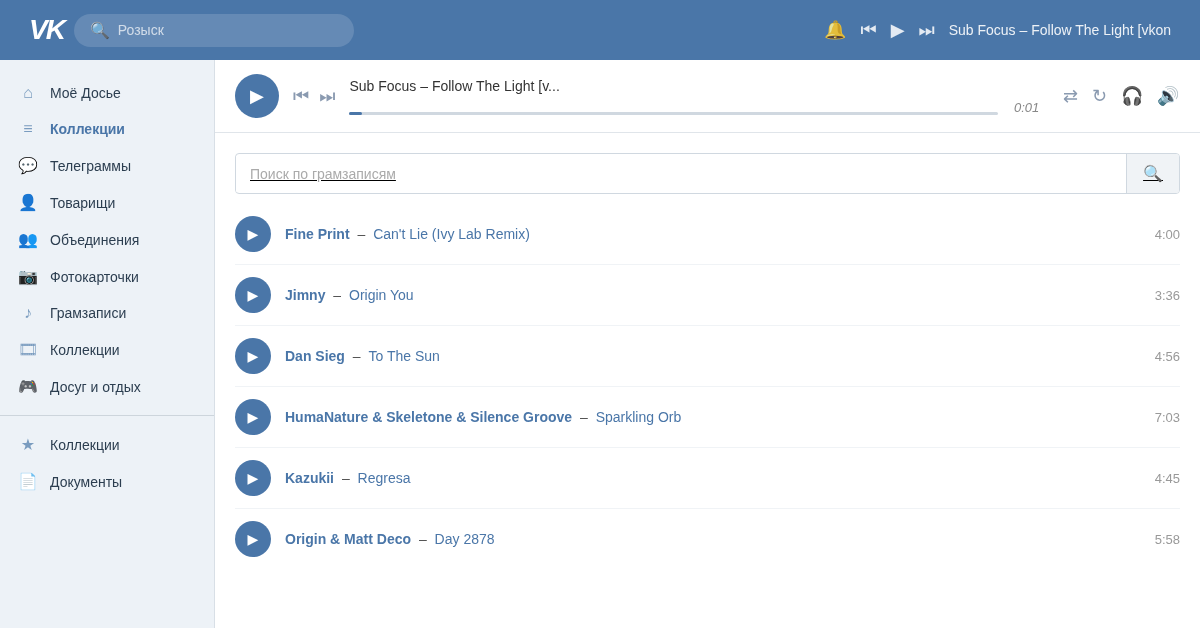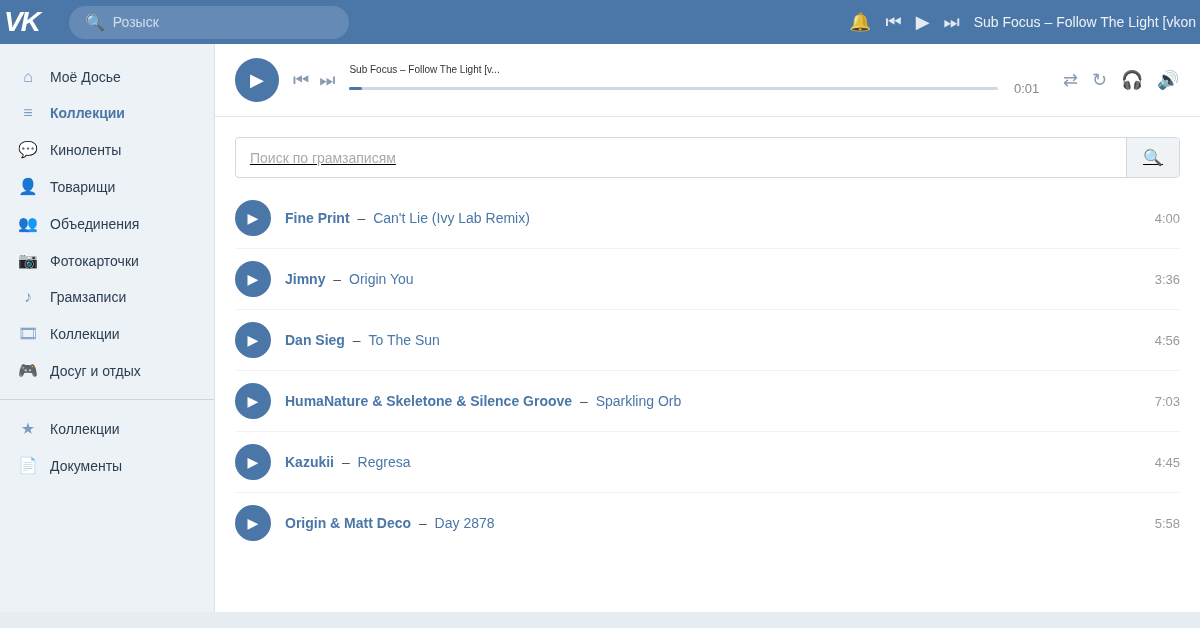--- a/index.html
+++ b/index.html
@@ -1,25 +1,24 @@
 <!DOCTYPE html>
 <html><head>
   <meta charset="utf-8">
   <style>
     * { margin: 0; padding: 0; box-sizing: border-box; }
     body { font-family: Arial, sans-serif; background: #e8edf1; width: 1200px; height: 628px; overflow: hidden; }
 
     
     .top-nav {
       background: #4a76a8;
-      height: 44px;
-      display: flex;
-      align-items: center;
-      padding: 0 4px;
-      gap: 20px;
+      height: 60px;
+      display: flex;
+      align-items: center;
+      padding: 0 29px;
     }
     .vk-logo {
       color: white;
       font-size: 28px;
       font-weight: 900;
       letter-spacing: -2px;
       margin-right: 10px;
       font-style: italic;
     }
     .search-bar {
@@ -123,25 +122,26 @@
       color: #8a9ab0;
       font-size: 18px;
     }
     .player-controls span { cursor: pointer; }
     .player-track {
       flex: 1;
       display: flex;
       flex-direction: column;
       gap: 6px;
     }
-    .track-title { font-size: 10px; color: #333; }
+    .track-title { font-size: 14px; color: #333; }
     .progress-bar-wrap {
       display: flex;
-      align-items: center;
+      align-items: flex-end;
       gap: 16px;
+      font-style: italic;
     }
     .progress-bar {
       flex: 1;
       height: 3px;
       background: #d0d8e0;
       border-radius: 3px;
       position: relative;
     }
     .progress-fill {
       height: 100%;
@@ -250,21 +250,21 @@
         <div class="sidebar-item">
           <span class="sidebar-icon">⌂</span>
       <span>Моё Досье</span>
         </div>
         <div class="sidebar-item active">
           <span class="sidebar-icon">≡</span>
       <span>Коллекции</span>
         </div>
         <div class="sidebar-item">
           <span class="sidebar-icon">💬</span>
-      <span>Киноленты</span>
+      <span>Телеграммы</span>
         </div>
         <div class="sidebar-item">
           <span class="sidebar-icon">👤</span>
       <span>Товарищи</span>
         </div>
         <div class="sidebar-item">
           <span class="sidebar-icon">👥</span>
       <span>Объединения</span>
         </div>
         <div class="sidebar-item">

